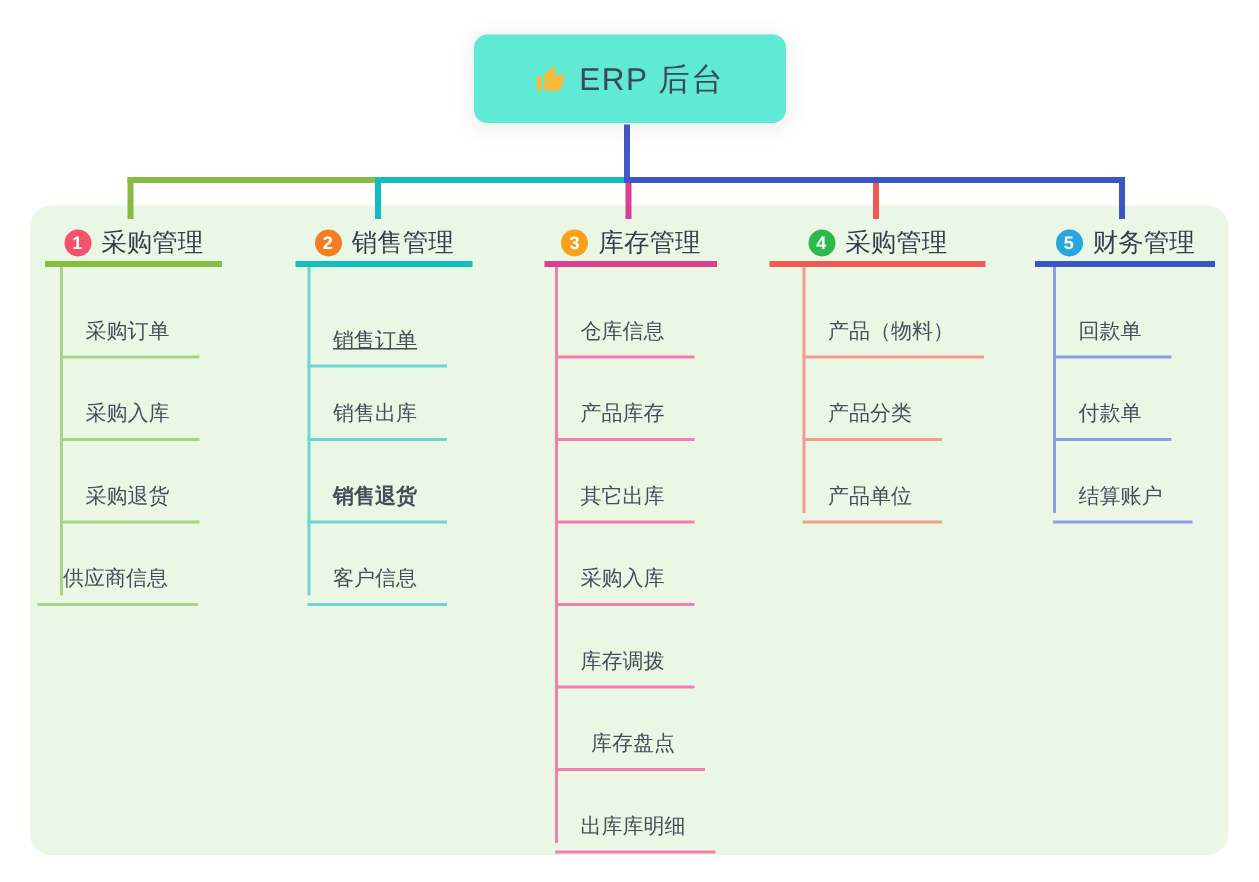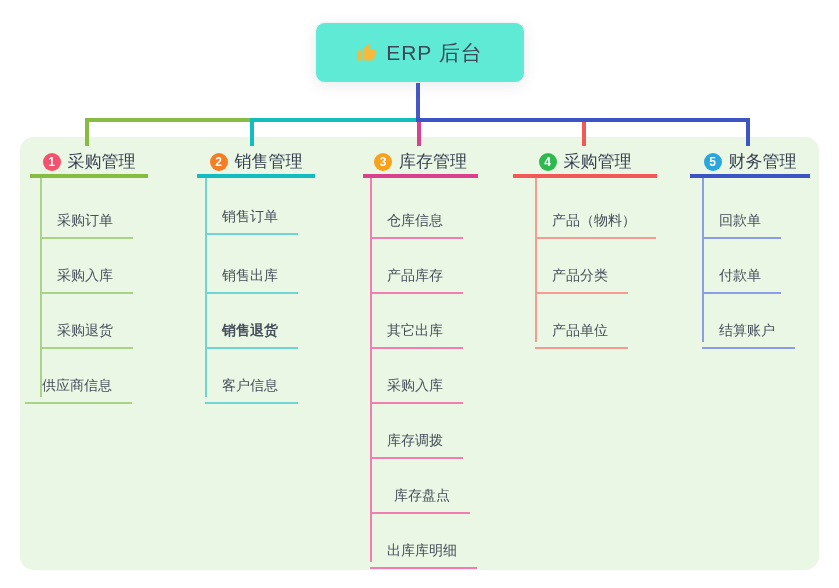--- a/index.html
+++ b/index.html
@@ -50,21 +50,21 @@
         <span>采购退货</span>
       </div>
       <div class="child" style="left: 25px; top: 368px; border-bottom-color: rgb(169, 212, 136); font-family: Liberation Mono, monospace;">
         <span>供应商信息</span>
       </div>
       <div class="branch-header" style="left: 197px; width: 118px; border-bottom-color: rgb(19, 188, 190);">
         <span class="badge" style="background: rgb(245, 125, 35);">2</span>
         <span>销售管理</span>
       </div>
       <div class="line" style="left: 205px; top: 178px; width: 2px; height: 219px; background: rgb(111, 213, 211);"></div>
-      <div class="child" style="left: 205px; top: 199px; border-bottom-color: rgb(111, 213, 211);">
+      <div class="child" style="left: 205px; top: 209px; border-bottom-color: rgb(111, 213, 211); text-decoration: underline;">
         <span>销售订单</span>
       </div>
       <div class="child" style="left: 205px; top: 258px; border-bottom-color: rgb(111, 213, 211);">
         <span>销售出库</span>
       </div>
       <div class="child" style="left: 205px; top: 313px; border-bottom-color: rgb(111, 213, 211); font-weight: bold;">
         <span>销售退货</span>
       </div>
       <div class="child" style="left: 205px; top: 368px; border-bottom-color: rgb(111, 213, 211);">
         <span>客户信息</span>

